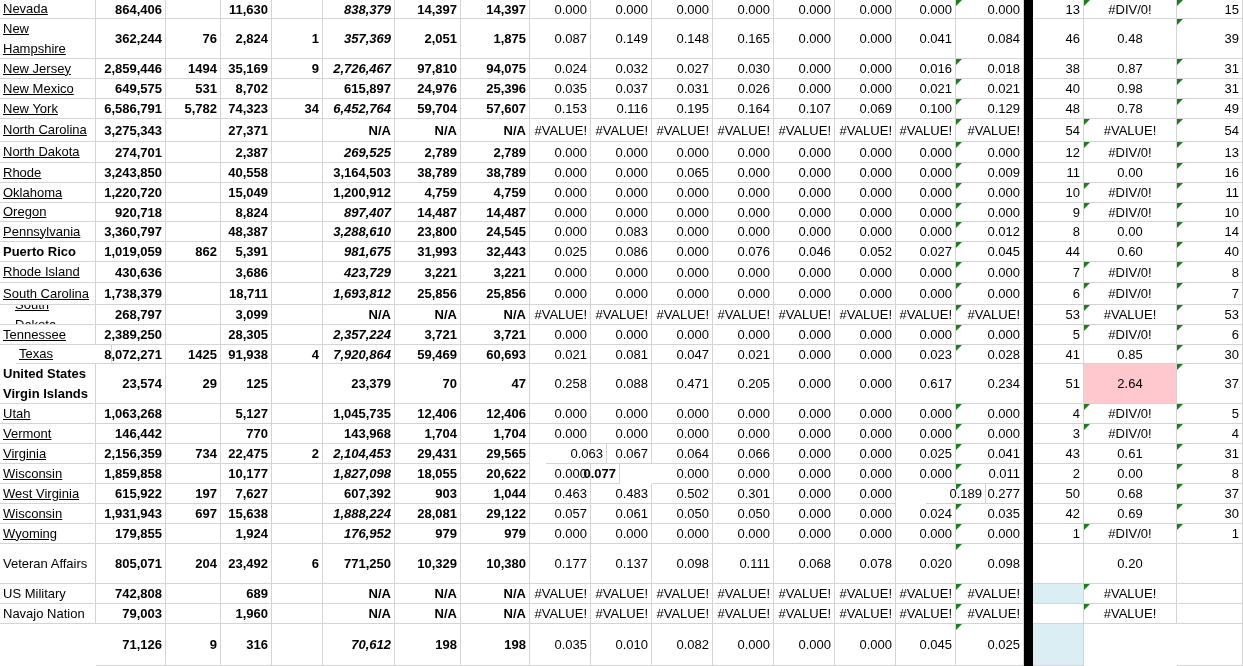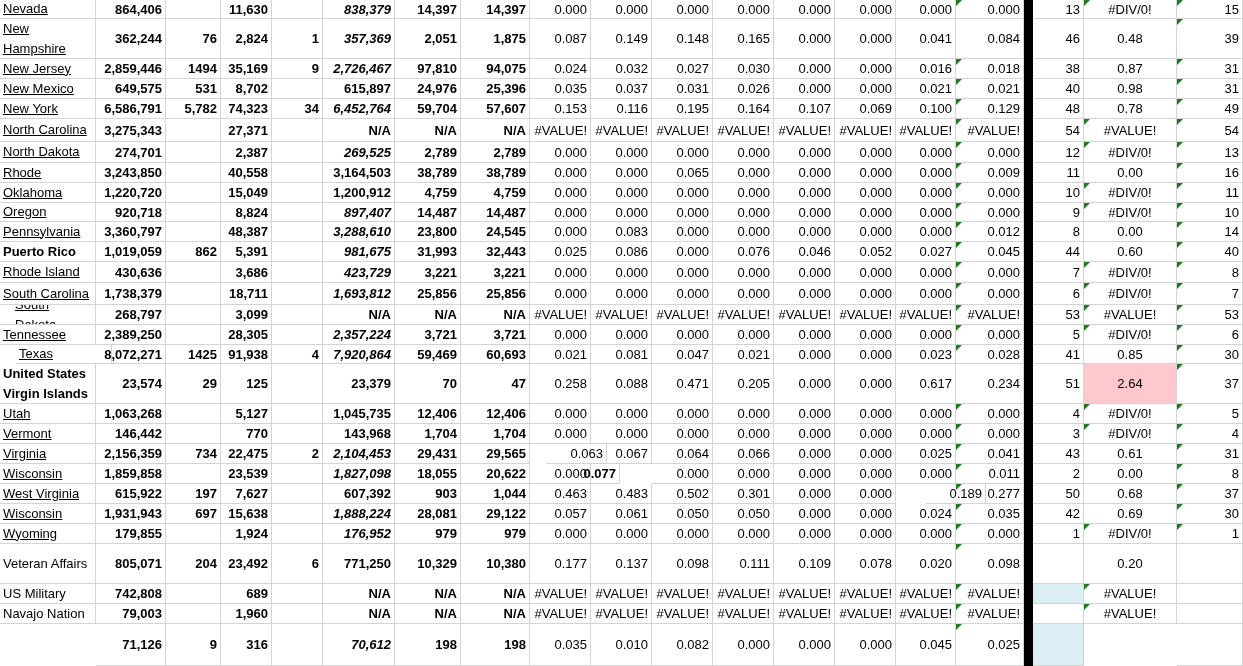--- a/index.html
+++ b/index.html
@@ -464,21 +464,21 @@
       <div class="cell r" style="left: 896px; width: 60px;">0.025</div>
       <div class="cell r tri" style="left: 956px; width: 68px;">0.041</div>
       <div class="cell r" style="left: 1033px; width: 51px;">43</div>
       <div class="cell c" style="left: 1084px; width: 93px;">0.61</div>
       <div class="cell r tri" style="left: 1177px; width: 66px;">31</div>
     </div>
     <div class="row" style="top: 464px; height: 20px;">
       <div class="cell l name" style="left: 0px; width: 96px;">Wisconsin</div>
       <div class="cell r b" style="left: 96px; width: 70px;">1,859,858</div>
       <div class="cell r b" style="left: 166px; width: 55px;"></div>
-      <div class="cell r b" style="left: 221px; width: 51px;">23,539</div>
+      <div class="cell r b" style="left: 221px; width: 51px;">10,177</div>
       <div class="cell r b" style="left: 272px; width: 51px;"></div>
       <div class="cell r b i" style="left: 323px; width: 72px;">1,827,098</div>
       <div class="cell r b" style="left: 395px; width: 66px;">18,055</div>
       <div class="cell r b" style="left: 461px; width: 69px;">20,622</div>
       <div class="cell r" style="left: 530px; width: 61px;">0.000</div>
       <div class="cell r" style="left: 559px; width: 61px; font-weight: bold;">0.077</div>
       <div class="cell r" style="left: 652px; width: 61px;">0.000</div>
       <div class="cell r" style="left: 713px; width: 61px;">0.000</div>
       <div class="cell r" style="left: 774px; width: 61px;">0.000</div>
       <div class="cell r" style="left: 835px; width: 61px;">0.000</div>
@@ -557,21 +557,21 @@
       <div class="cell r b" style="left: 166px; width: 55px;">204</div>
       <div class="cell r b" style="left: 221px; width: 51px;">23,492</div>
       <div class="cell r b" style="left: 272px; width: 51px;">6</div>
       <div class="cell r b" style="left: 323px; width: 72px;">771,250</div>
       <div class="cell r b" style="left: 395px; width: 66px;">10,329</div>
       <div class="cell r b" style="left: 461px; width: 69px;">10,380</div>
       <div class="cell r" style="left: 530px; width: 61px;">0.177</div>
       <div class="cell r" style="left: 591px; width: 61px;">0.137</div>
       <div class="cell r" style="left: 652px; width: 61px;">0.098</div>
       <div class="cell r" style="left: 713px; width: 61px;">0.111</div>
-      <div class="cell r" style="left: 774px; width: 61px;">0.109</div>
+      <div class="cell r" style="left: 774px; width: 61px;">0.068</div>
       <div class="cell r" style="left: 835px; width: 61px;">0.078</div>
       <div class="cell r" style="left: 896px; width: 60px;">0.020</div>
       <div class="cell r tri" style="left: 956px; width: 68px;">0.098</div>
       <div class="cell r" style="left: 1033px; width: 51px;"></div>
       <div class="cell c" style="left: 1084px; width: 93px;">0.20</div>
       <div class="cell r" style="left: 1177px; width: 66px;"></div>
     </div>
     <div class="row" style="top: 584px; height: 20px;">
       <div class="cell l name nolink" style="left: 0px; width: 96px;">US Military</div>
       <div class="cell r b" style="left: 96px; width: 70px;">742,808</div>

